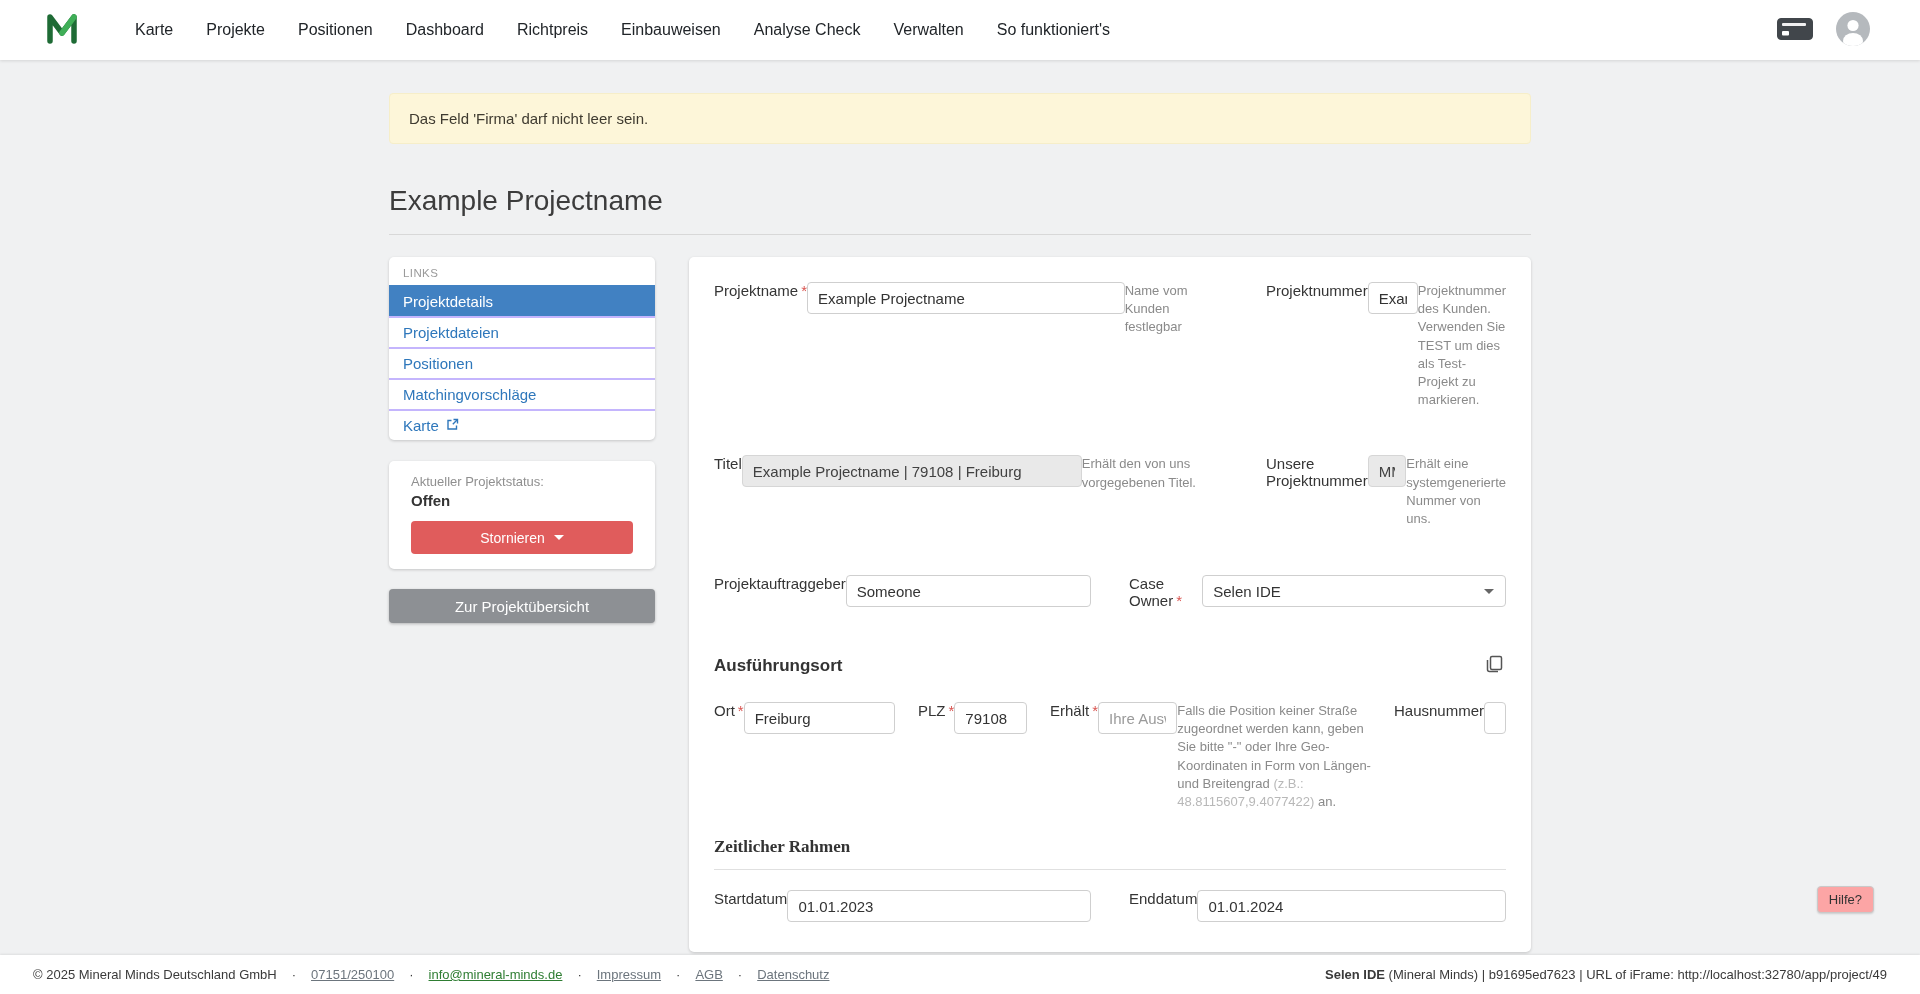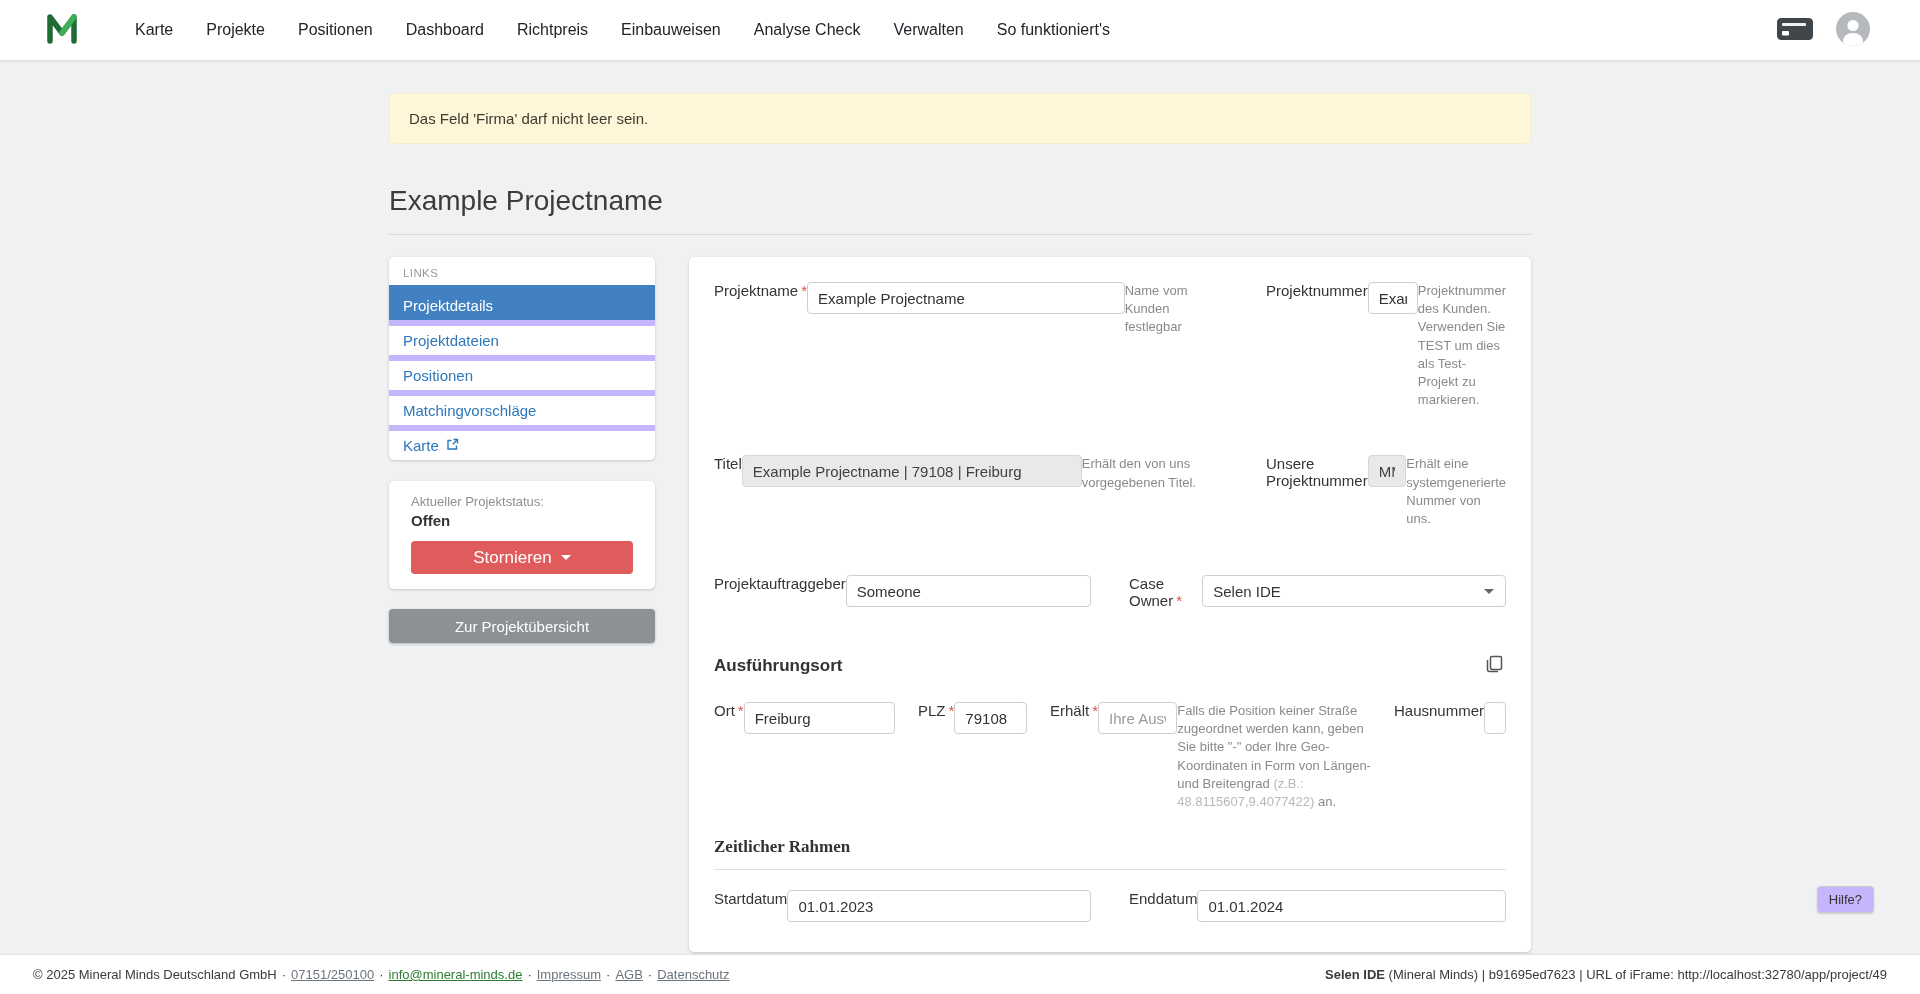--- a/index.html
+++ b/index.html
@@ -28,29 +28,29 @@
   .page-title{margin:41px 0 0;font-size:28px;font-weight:400;color:#3c3c3c;}
   .title-rule{border:none;border-top:1px solid #d8d8d8;margin:17px 0 0;}
   .layout{display:flex;gap:34px;margin-top:22px;align-items:flex-start;}
   .card{background:#fff;border-radius:5px;box-shadow:0 1px 3px rgba(0,0,0,.18);}
   
   .left-col{flex:0 0 266px;width:266px;}
   .links-card{overflow:hidden;}
   .links-header{padding:10px 14px 6px;font-size:11.5px;color:#9a9a9a;letter-spacing:.4px;}
   .side-item{
     display:flex;align-items:center;gap:7px;padding:6px 14px;font-size:15px;color:#2e77bb;
-    text-decoration:none;border-top:6px solid #c4b5fd;cursor:pointer;
+    text-decoration:none;border-top:2px solid #c4b5fd;cursor:pointer;
   }
   .side-item.active{background:#4181c2;color:#fff;border-top-color:#4181c2;}
   .status-card{margin-top:21px;padding:13px 22px 15px;}
   .status-label{font-size:13px;color:#8f8f8f;}
   .status-value{font-size:15px;font-weight:bold;color:#333;margin:3px 0 12px;}
   .btn-danger{
     width:100%;background:#e05c5c;color:#fff;border:none;border-radius:4px;height:33px;
-    font-size:17px;display:flex;align-items:center;justify-content:center;gap:9px;cursor:pointer;
+    font-size:14px;display:flex;align-items:center;justify-content:center;gap:9px;cursor:pointer;
     font-family:inherit;
   }
   .caret-down-white{width:0;height:0;border-left:5px solid transparent;border-right:5px solid transparent;border-top:5px solid #fff;}
   .btn-back{
     margin-top:20px;width:100%;height:34px;background:#8d9094;color:#fff;border:none;border-radius:4px;
     font-size:15px;cursor:pointer;box-shadow:0 1px 3px rgba(0,0,0,.25);font-family:inherit;
   }
   
   .main-card{flex:1;padding:25px 25px 30px;box-sizing:border-box;}
   .form-row{display:flex;justify-content:space-between;align-items:flex-start;}
@@ -73,30 +73,30 @@
   .section2{margin-top:26px;font-family:Liberation Serif, serif;}
   .thin-rule{border:none;border-top:1px solid #e0e0e0;margin:12px 0 0;}
   .icon-btn-plain{background:none;border:none;padding:2px;cursor:pointer;display:flex;align-items:center;}
   .select-ctl{position:relative;display:flex;align-items:center;cursor:pointer;}
   .select-caret{
     position:absolute;right:11px;top:13px;width:0;height:0;
     border-left:5px solid transparent;border-right:5px solid transparent;border-top:5px solid #666;
   }
   
   .help-btn{
-    position:absolute;right:46px;bottom:81px;background:#c4b5fd;border:1px solid #c9c9c9;border-radius:4px;
+    position:absolute;right:46px;bottom:81px;background:#fca5a5;border:1px solid #c9c9c9;border-radius:4px;
     padding:5px 11px;font-size:13px;color:#333;box-shadow:0 1px 2px rgba(0,0,0,.15);cursor:pointer;
     font-family:inherit;
   }
   .footer{
     position:absolute;left:0;right:0;bottom:0;height:39px;background:#fff;display:flex;
     justify-content:space-between;align-items:center;padding:0 33px;font-size:13px;color:#3a3a3a;
     box-shadow:0 -1px 2px rgba(0,0,0,.08);
   }
-  .f-left{display:flex;align-items:center;gap:5px;white-space:nowrap;}
+  .f-left{display:flex;align-items:center;gap:15px;white-space:nowrap;}
   .f-link{color:#6c757d;text-decoration:underline;cursor:pointer;}
   .f-link.green{color:#2e7d32;}
   .f-right{white-space:nowrap;}
   .f-right b{font-weight:bold;}
 </style>
 </head>
 <body>
 
 <header class="topnav">
   <div class="nav-left">

